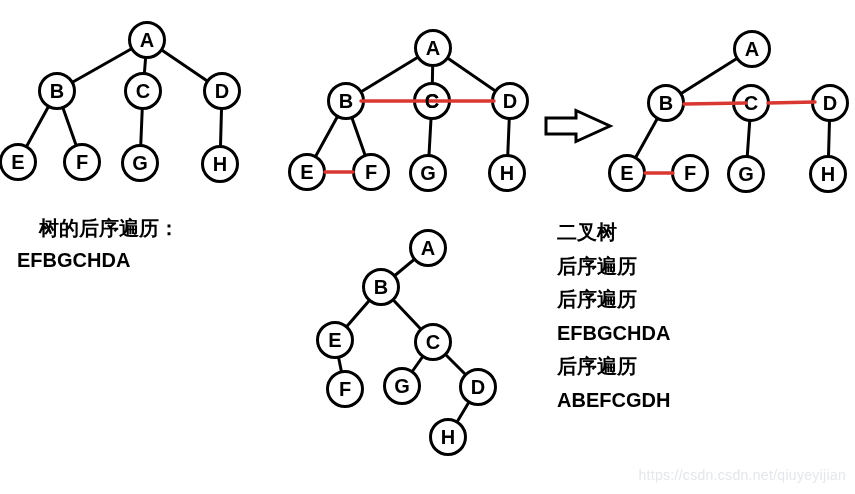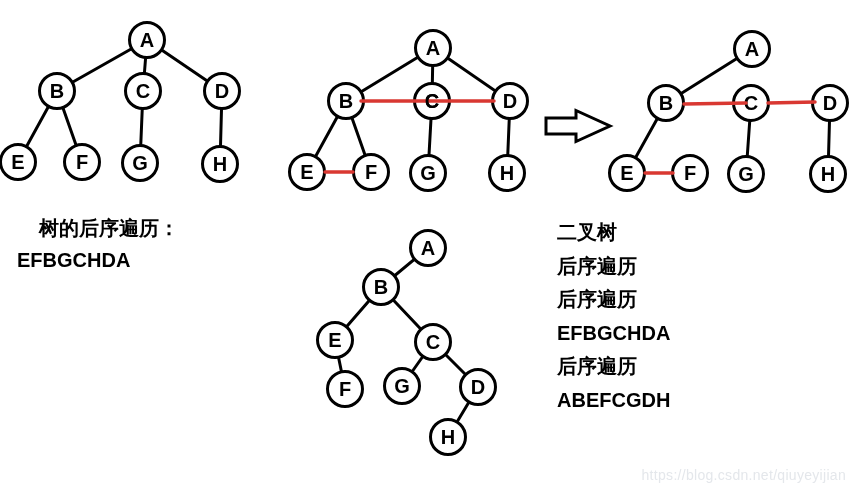--- a/index.html
+++ b/index.html
@@ -217,13 +217,13 @@
 
 <div class="caption caption-right">
   <div>二叉树</div>
   <div>后序遍历</div>
   <div>后序遍历</div>
   <div>EFBGCHDA</div>
   <div>后序遍历</div>
   <div>ABEFCGDH</div>
 </div>
 
-<div class="watermark">https://blog.csdn.net/qiuyeyijian</div>
+<div class="watermark">https://csdn.csdn.net/qiuyeyijian</div>
 
 </body></html>

